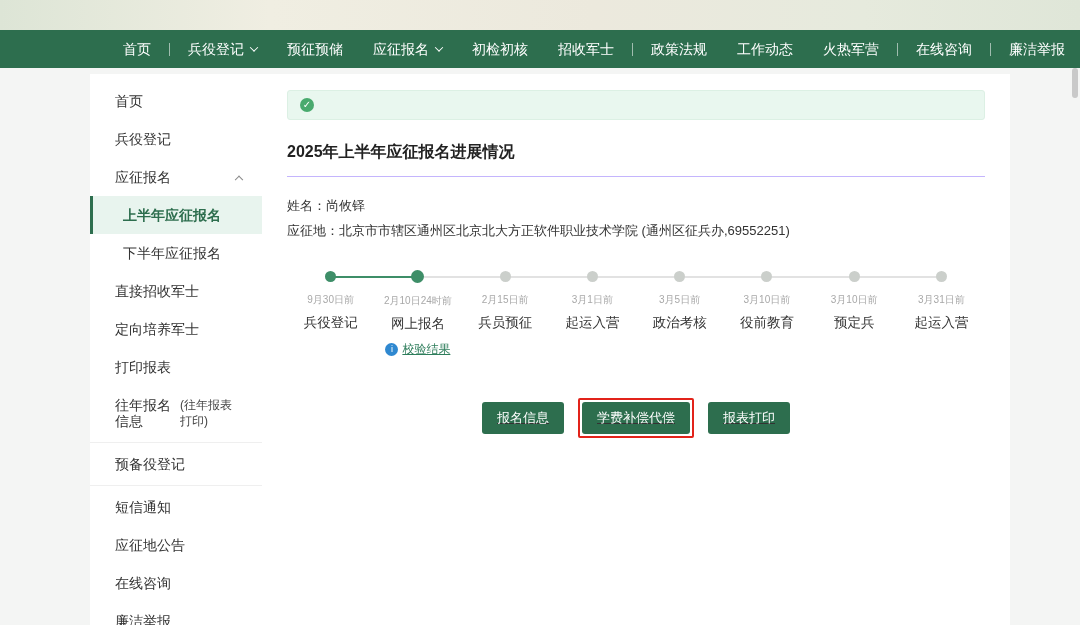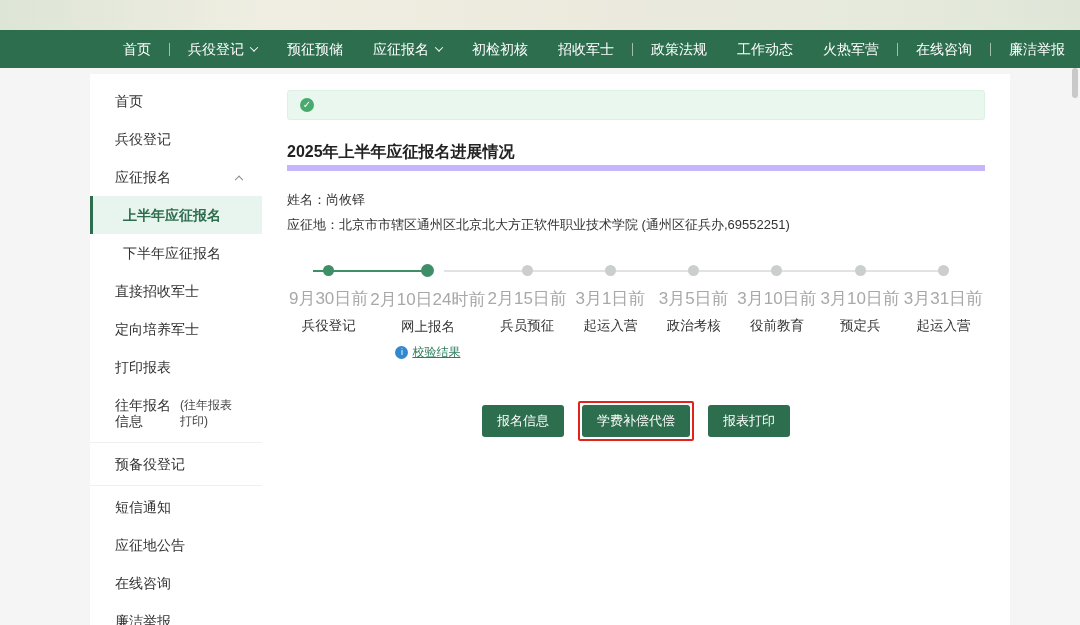--- a/index.html
+++ b/index.html
@@ -58,56 +58,56 @@
     background:#e9f7ef; border:1px solid #dcf0e4; border-radius:3px;
     height:30px; display:flex; align-items:center; padding:0 12px;
     font-size:13px; color:#4f6e5d;
   }
   .alert-check {
     width:14px; height:14px; border-radius:50%; background:#49aa6e;
     color:#fff; font-size:10px; line-height:14px; text-align:center;
     margin-right:8px; flex-shrink:0;
   }
   .page-title {
-    margin-top:22px; padding-bottom:2px; border-bottom:6px solid #c4b5fd;
+    margin-top:22px; padding-bottom:13px; border-bottom:1px solid #c4b5fd;
     font-size:16px; font-weight:bold; color:#222;
   }
   .info-block { margin-top:16px; font-size:13px; color:#333; }
   .info-row { line-height:25px; }
   .info-row .lab { color:#333; }
 
   
   .timeline { display:flex; margin-top:28px; }
   .step { flex:1; position:relative; text-align:center; }
   .connector {
     position:absolute; top:5px; left:-50%; width:100%; height:2px;
     background:#e2e2e2; z-index:1;
   }
   .connector.done { background:#3e8e68; }
   .dot {
     width:11px; height:11px; border-radius:50%; background:#cbcfcb;
     margin:0 auto; position:relative; z-index:2;
   }
   .step.done .dot { background:#3e8e68; }
   .step.current .dot { width:13px; height:13px; margin-top:-1px; }
-  .step-date { margin-top:11px; font-size:17px; color:#a8a8a8; white-space:nowrap; }
+  .step-date { margin-top:11px; font-size:10px; color:#a8a8a8; white-space:nowrap; }
   .step-label { margin-top:7px; font-size:13.5px; color:#333; }
   .verify-link {
     display:inline-flex; align-items:center; margin-top:8px;
     font-size:12px; color:#2e7d5b; cursor:pointer; text-decoration:none;
   }
   .verify-link .txt { text-decoration:underline; }
   .info-icon {
     width:13px; height:13px; border-radius:50%; background:#2f88d0;
     color:#fff; font-size:9px; font-style:normal; line-height:13px;
     text-align:center; margin-right:4px; flex-shrink:0;
   }
 
   
-  .actions { margin-top:40px; display:flex; justify-content:center; align-items:center; gap:14px; }
+  .actions { margin-top:40px; display:flex; justify-content:center; align-items:center; gap:14px;text-decoration:underline; }
   .btn {
     background:#2d6e4e; color:#fff; border:none; border-radius:3px;
     padding:7px 15px; font-size:13px; cursor:pointer;
     font-family:"Liberation Sans","DejaVu Sans",sans-serif; white-space:nowrap;
   }
   .red-box { display:inline-flex; border:2px solid #e2231a; padding:2px; border-radius:2px; }
 
   
   .scroll-thumb {
     position:fixed; right:2px; top:68px; width:6px; height:30px;

